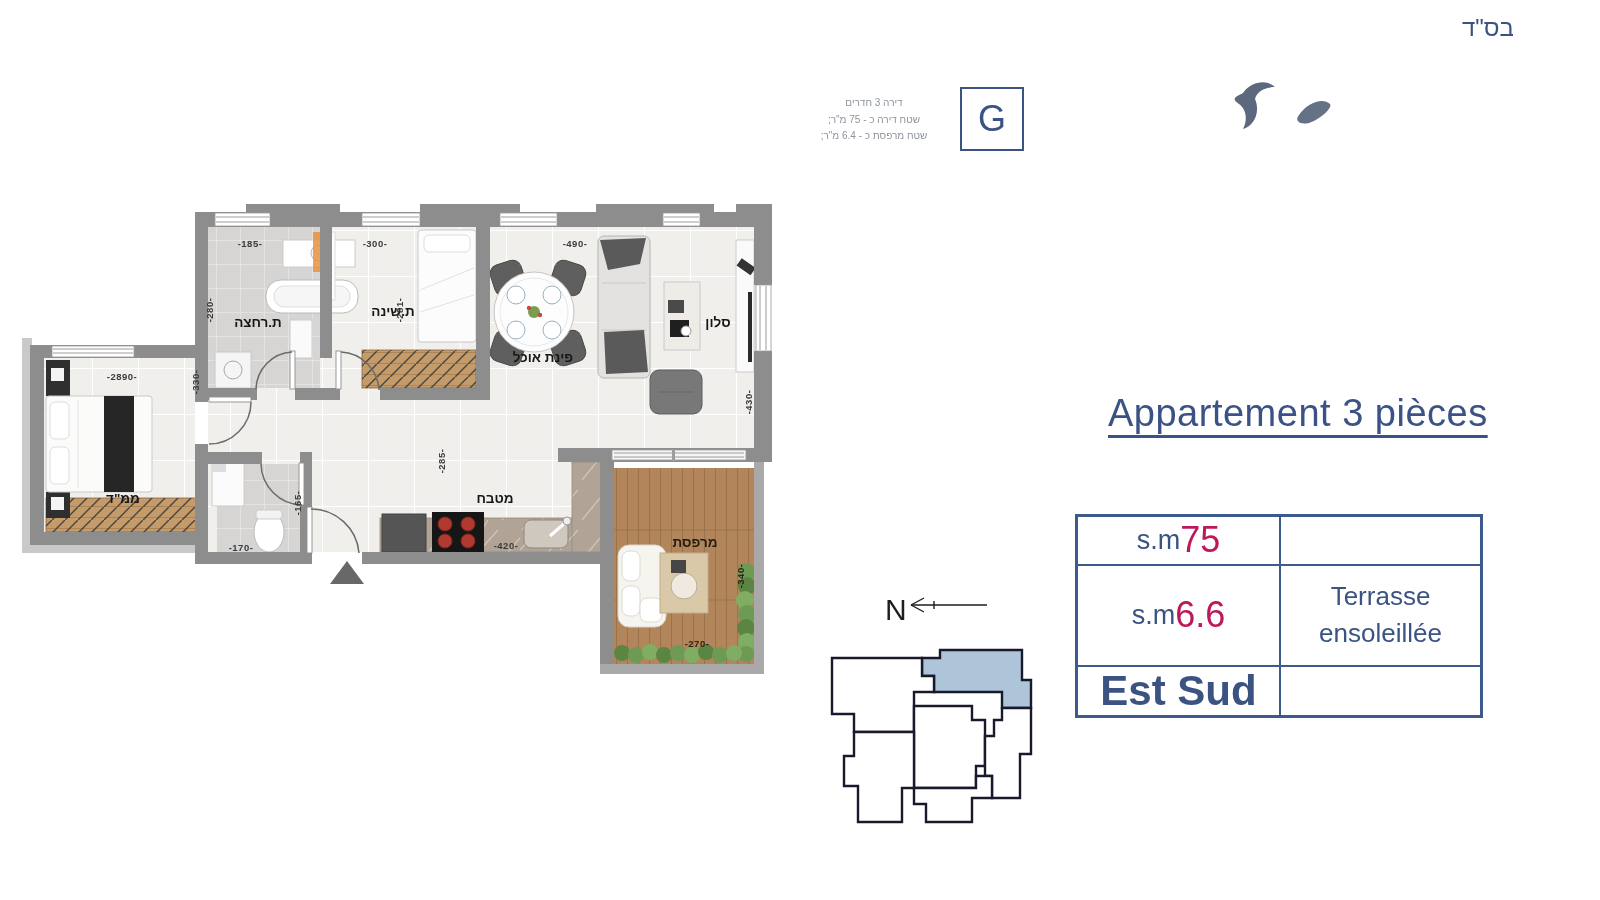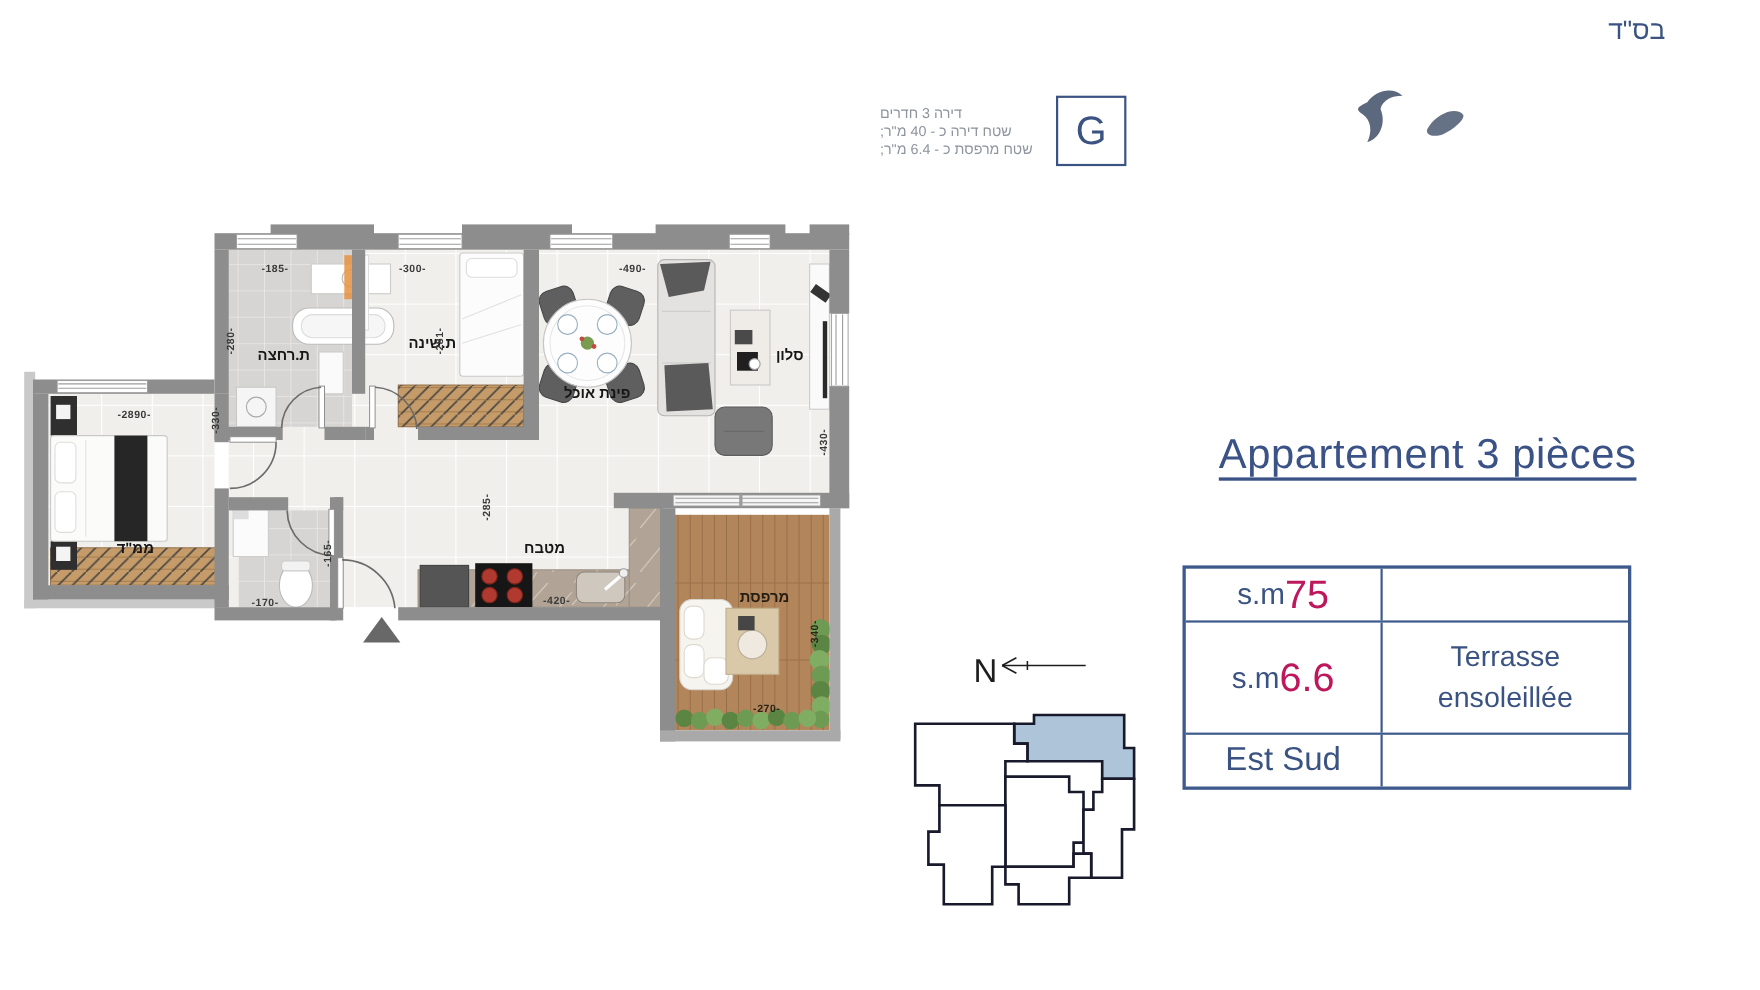--- a/index.html
+++ b/index.html
@@ -3,58 +3,58 @@
 <meta charset="utf-8">
 <style>
   * { margin:0; padding:0; box-sizing:border-box; }
   html,body { background:#fff; }
   body { font-family:"Liberation Sans","DejaVu Sans",sans-serif; }
   #canvas { position:relative; width:1600px; height:900px; background:#ffffff; overflow:hidden; }
   .abs { position:absolute; }
 
   
   .bsd { left:1462px; top:14px; font-size:24px; color:#3b5382; direction:rtl; font-weight:500; }
-  .info-block { left:800px; top:95px; width:148px; text-align:left; direction:rtl;
-                font-size:13px; line-height:16.5px; color:#8d949e; }
+  .info-block { left:800px; top:95px; width:148px; text-align:center; direction:rtl;
+                font-size:10px; line-height:16.5px; color:#8d949e; }
   .g-box { left:960px; top:87px; width:64px; height:64px; border:2px solid #3b5382;
            display:flex; align-items:center; justify-content:center; background:#fff; }
   .g-box span { font-size:36px; color:#3b5382; }
 
   
   .apt-title { left:1108px; top:392px; width:450px; font-size:38px; color:#3a5285;
                letter-spacing:.5px; text-decoration:underline;
                text-decoration-thickness:3px; text-underline-offset:9px; white-space:nowrap; }
   .spec-table { left:1075px; top:514px; width:408px; height:204px;
                 border:3px solid #3e5a8c; display:flex; flex-direction:column; background:#fff; }
   .spec-row { display:flex; flex:1; border-bottom:2.5px solid #3e5a8c; }
   .spec-row:last-child { border-bottom:none; }
-  .cell-l { width:179px; border-right:2.5px solid #3e5a8c; display:flex;
+  .cell-l { width:203px; border-right:2.5px solid #3e5a8c; display:flex;
             align-items:center; justify-content:center; color:#3b5382; }
   .cell-r { flex:1; display:flex; align-items:center; justify-content:center;
             text-align:center; color:#3b5382; font-size:26px; line-height:1.45; padding:12px 6px; }
   .unit-txt { font-size:27px; color:#3b5382; }
   .val-txt { font-size:36px; color:#be185d; }
-  .orient-txt { font-size:30px; color:#3b5382; }
+  .orient-txt { font-size:42px; color:#3b5382;font-weight:bold; }
 
   svg text { font-family:"Liberation Sans","DejaVu Sans",sans-serif; }
   .dim { font-size:9.5px; font-weight:bold; fill:#3a3a3a; letter-spacing:.5px; }
   .dim-wood { font-size:9.5px; font-weight:bold; fill:#2b2417; letter-spacing:.5px; }
   .room { font-size:13.5px; font-weight:bold; fill:#161616; }
   .room-wood { font-size:13.5px; font-weight:bold; fill:#241d12; }
 </style>
 </head>
 <body>
 
 <div id="canvas">
 
   <div class="abs bsd">בס"ד</div>
 
   <div class="abs info-block">
     <div>דירה 3 חדרים</div>
-    <div>שטח דירה כ - 40 מ"ר;</div>
+    <div>שטח דירה כ - 75 מ"ר;</div>
     <div>שטח מרפסת כ - 6.4 מ"ר;</div>
   </div>
 
   <div class="abs g-box">
     <span>G</span>
   </div>
 
   <svg class="abs" style="left:1215px; top:75px;" width="125" height="65" viewBox="0 0 125 65">
     <path fill="#46536b" opacity="0.88" d="M28,18 C36,6 52,4 60,12 C50,12 42,16 40,24 C46,38 38,52 28,54 C33,44 31,34 24,29 C16,24 20,22 28,18 Z"></path>
     <path fill="#4a5870" opacity="0.85" d="M84,40 C92,28 108,22 115,29 C118,33 104,45 94,48 C85,50 79,46 84,40 Z"></path>

